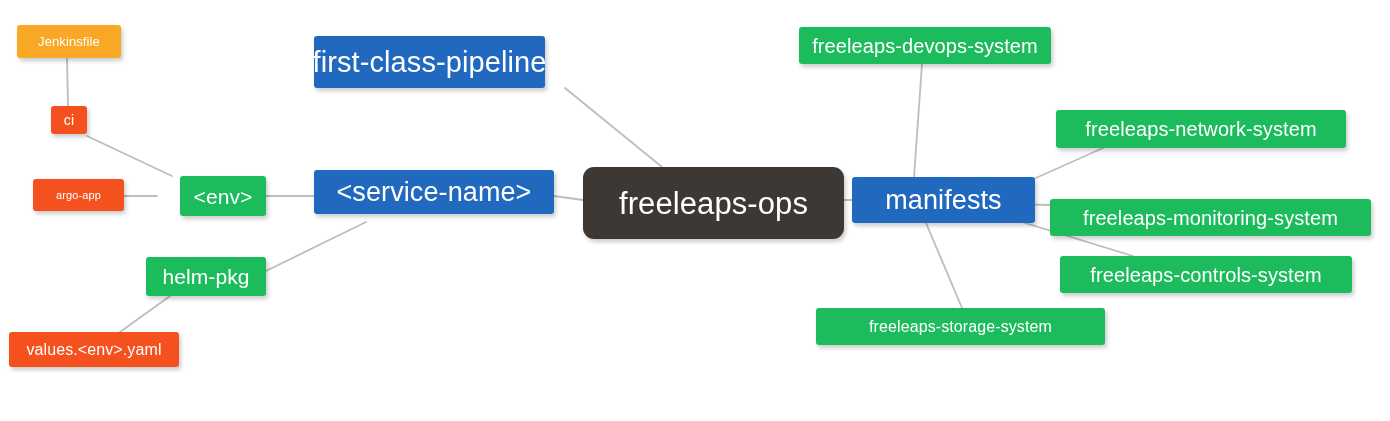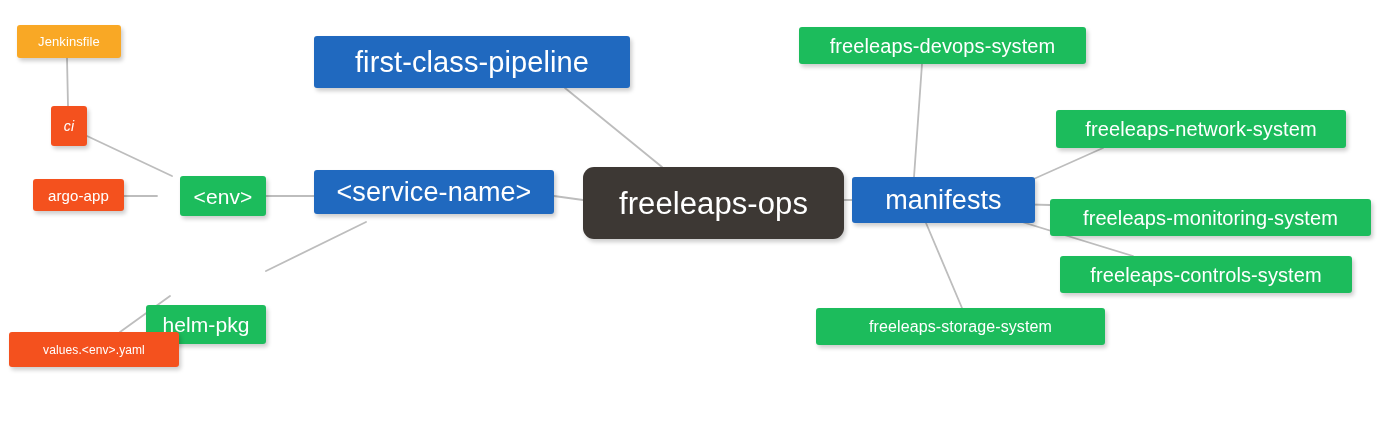--- a/index.html
+++ b/index.html
@@ -60,48 +60,48 @@
       <line x1="914" y1="177" x2="922" y2="64" stroke="#bdbdbd" stroke-width="1.8" stroke-linecap="round"></line>
       <line x1="1009" y1="190" x2="1103" y2="148" stroke="#bdbdbd" stroke-width="1.8" stroke-linecap="round"></line>
       <line x1="1009" y1="204" x2="1050" y2="205" stroke="#bdbdbd" stroke-width="1.8" stroke-linecap="round"></line>
       <line x1="1009" y1="218" x2="1133" y2="256" stroke="#bdbdbd" stroke-width="1.8" stroke-linecap="round"></line>
       <line x1="926" y1="223" x2="962" y2="308" stroke="#bdbdbd" stroke-width="1.8" stroke-linecap="round"></line>
     </svg>
   <div id="node-layer">
       <div class="node" style="left: 17px; top: 25px; width: 104px; height: 33px; background: rgb(249, 168, 37); font-size: 13px;">
         <span class="node-label">Jenkinsfile</span>
       </div>
-      <div class="node" style="left: 51px; top: 106px; width: 36px; height: 40px; background: rgb(244, 81, 30); font-size: 14px; font-style: italic;">
+      <div class="node" style="left: 51px; top: 106px; width: 36px; height: 28px; background: rgb(244, 81, 30); font-size: 14px;">
         <span class="node-label">ci</span>
       </div>
-      <div class="node" style="left: 33px; top: 179px; width: 91px; height: 32px; background: rgb(244, 81, 30); font-size: 15px;">
+      <div class="node" style="left: 33px; top: 179px; width: 91px; height: 32px; background: rgb(244, 81, 30); font-size: 11px;">
         <span class="node-label">argo-app</span>
       </div>
       <div class="node" style="left: 157px; top: 176px; width: 86px; height: 40px; background: rgb(28, 188, 92); font-size: 21px; margin-left: 23px;">
         <span class="node-label">&lt;env&gt;</span>
       </div>
-      <div class="node" style="left: 146px; top: 257px; width: 120px; height: 39px; background: rgb(28, 188, 92); font-size: 21px; margin-top: 48px;">
+      <div class="node" style="left: 146px; top: 257px; width: 120px; height: 39px; background: rgb(28, 188, 92); font-size: 21px;">
         <span class="node-label">helm-pkg</span>
       </div>
-      <div class="node" style="left: 9px; top: 332px; width: 170px; height: 35px; background: rgb(244, 81, 30); font-size: 12px;">
+      <div class="node" style="left: 9px; top: 332px; width: 170px; height: 35px; background: rgb(244, 81, 30); font-size: 16px;">
         <span class="node-label">values.&lt;env&gt;.yaml</span>
       </div>
       <div class="node" style="left: 314px; top: 170px; width: 240px; height: 44px; background: rgb(32, 105, 191); font-size: 27px;">
         <span class="node-label">&lt;service-name&gt;</span>
       </div>
-      <div class="node" style="left: 314px; top: 36px; width: 316px; height: 52px; background: rgb(32, 105, 191); font-size: 29px;">
+      <div class="node" style="left: 314px; top: 36px; width: 231px; height: 52px; background: rgb(32, 105, 191); font-size: 29px;">
         <span class="node-label">first-class-pipeline</span>
       </div>
       <div class="node" style="left: 583px; top: 167px; width: 261px; height: 72px; background: rgb(61, 56, 52); font-size: 31px; border-radius: 11px;">
         <span class="node-label">freeleaps-ops</span>
       </div>
       <div class="node" style="left: 852px; top: 177px; width: 183px; height: 46px; background: rgb(32, 105, 191); font-size: 27px;">
         <span class="node-label">manifests</span>
       </div>
-      <div class="node" style="left: 799px; top: 27px; width: 287px; height: 37px; background: rgb(28, 188, 92); font-size: 20px;">
+      <div class="node" style="left: 799px; top: 27px; width: 252px; height: 37px; background: rgb(28, 188, 92); font-size: 20px;">
         <span class="node-label">freeleaps-devops-system</span>
       </div>
       <div class="node" style="left: 1056px; top: 110px; width: 290px; height: 38px; background: rgb(28, 188, 92); font-size: 20px; align-items: center;">
         <span class="node-label">freeleaps-network-system</span>
       </div>
       <div class="node" style="left: 1050px; top: 187px; width: 321px; height: 37px; background: rgb(28, 188, 92); font-size: 20px; margin-top: 12px;">
         <span class="node-label">freeleaps-monitoring-system</span>
       </div>
       <div class="node" style="left: 1060px; top: 256px; width: 292px; height: 37px; background: rgb(28, 188, 92); font-size: 20px;">
         <span class="node-label">freeleaps-controls-system</span>

